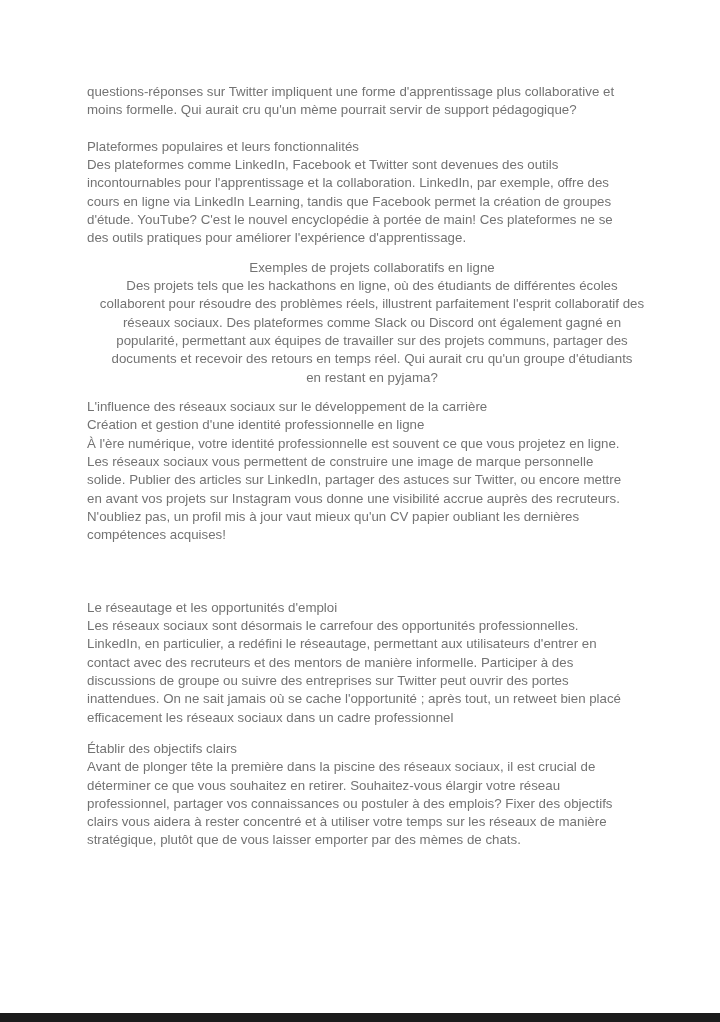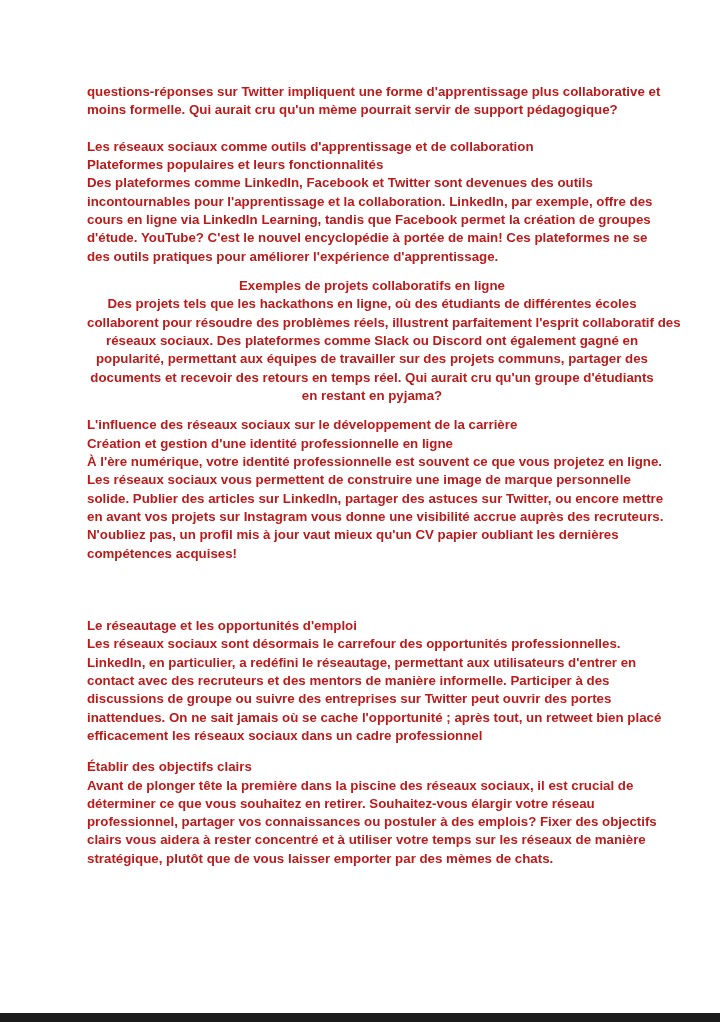--- a/index.html
+++ b/index.html
@@ -43,28 +43,27 @@
     position: absolute;
     left: 0;
     bottom: 0;
     width: 720px;
     height: 9px;
   }
 </style>
 </head>
 <body style="background: rgb(255, 255, 255);">
 
-<main class="doc" style="color: #b91c1c; font-weight: bold;">
+<main class="doc" style="color: #737373;">
   <div id="paragraphs">
       <p class="para">
         <span class="line">questions-réponses sur Twitter impliquent une forme d'apprentissage plus collaborative et</span>
         <span class="line">moins formelle. Qui aurait cru qu'un mème pourrait servir de support pédagogique?</span>
       </p>
       <p class="para">
-        <span class="line">Les réseaux sociaux comme outils d'apprentissage et de collaboration</span>
         <span class="line">Plateformes populaires et leurs fonctionnalités</span>
         <span class="line">Des plateformes comme LinkedIn, Facebook et Twitter sont devenues des outils</span>
         <span class="line">incontournables pour l'apprentissage et la collaboration. LinkedIn, par exemple, offre des</span>
         <span class="line">cours en ligne via LinkedIn Learning, tandis que Facebook permet la création de groupes</span>
         <span class="line">d'étude. YouTube? C'est le nouvel encyclopédie à portée de main! Ces plateformes ne se</span>
         <span class="line">des outils pratiques pour améliorer l'expérience d'apprentissage.</span>
       </p>
       <p class="para">
         <span class="line">Exemples de projets collaboratifs en ligne</span>
         <span class="line">Des projets tels que les hackathons en ligne, où des étudiants de différentes écoles</span>

